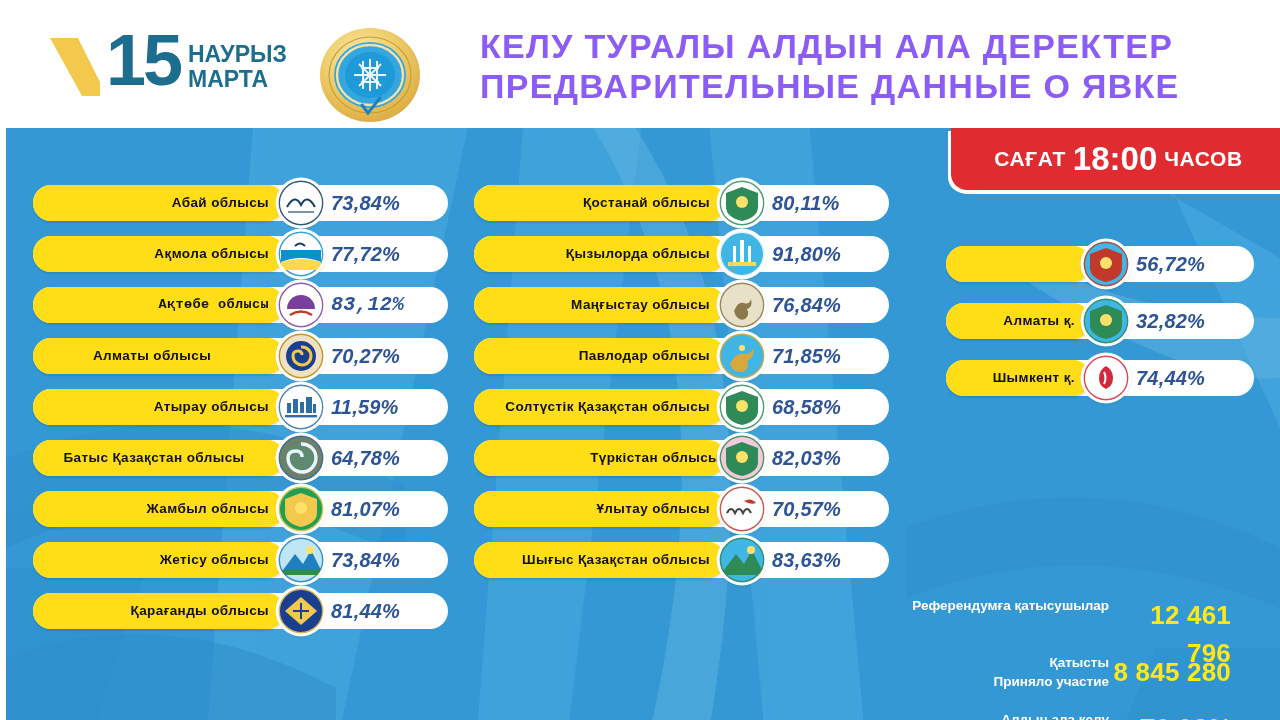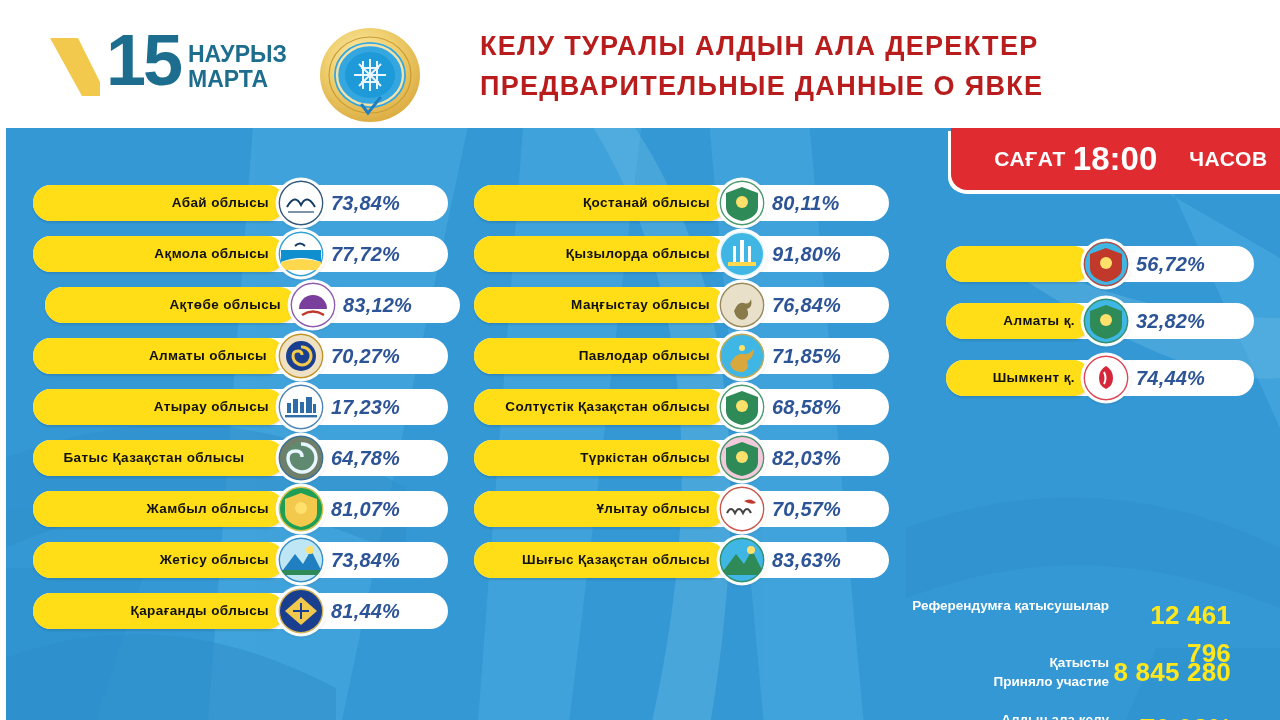--- a/index.html
+++ b/index.html
@@ -24,40 +24,40 @@
   .logo15 .sub{
     position:absolute;left:140px;top:14px;
     font-size:23px;font-weight:bold;color:#1d6e8e;line-height:25px;
     letter-spacing:0px;
   }
 
   .seal{position:absolute;left:318px;top:26px;width:104px;height:98px;}
 
   .titles{position:absolute;left:480px;top:26px;}
   .titles .t{
-    color:#b91c1c;font-size:27px;font-weight:bold;letter-spacing:1.3px;
+    color:#8b5cf6;font-size:34px;font-weight:bold;letter-spacing:1.3px;
     line-height:40px;white-space:nowrap;
   }
 
   
   .panel{
     position:absolute;left:6px;top:128px;width:1274px;height:592px;
     background:#3398d4;overflow:hidden;
   }
   .panel .rays{position:absolute;left:0;top:0;width:1274px;height:592px;}
 
   
   .timebar{
     position:absolute;left:945px;top:0px;width:335px;height:62px;
     background:#e02b31;
     border-bottom-left-radius:16px;
     box-shadow:-3px 3px 0 0 #ffffff, 0 4px 0 0 #ffffff;
     display:flex;align-items:center;justify-content:center;
   }
-  .timebar .lbl{color:#fff;font-size:21px;font-weight:bold;letter-spacing:.6px;margin-left:25px;}
+  .timebar .lbl{color:#fff;font-size:21px;font-weight:bold;letter-spacing:.6px;}
   .timebar .big{color:#fff;font-size:33px;font-weight:bold;margin:0 7px;letter-spacing:0px;}
 
   
   .rowset{position:absolute;}
   .row{position:absolute;height:36px;}
   .pill-white{
     position:absolute;top:0;height:36px;background:#ffffff;
     border-radius:18px;
   }
   .pill-yellow{
@@ -202,39 +202,39 @@
       <circle cx="24" cy="24" r="23" fill="#ffffff"></circle>
       <circle cx="24" cy="24" r="22" fill="none" stroke="#0f8fd0" stroke-width="2" opacity=".85"></circle>
       <path d="M4 20 H44 V32 Q24 24 4 32 Z" fill="#0f8fd0"></path>
                <path d="M4 32 Q24 26 44 32 V40 H4 Z" fill="#ffd84d"></path>
                <path d="M18 16 q5 -5 10 0" stroke="#123c63" stroke-width="2" fill="none"></path>
       <circle cx="24" cy="24" r="23.2" fill="none" stroke="#ffffff" stroke-width="1.6"></circle>
     </svg>
           </div>
           <div class="pct" style="left: 298px;">77,72%</div>
         </div>
-        <div class="row" style="left: 12px; top: 102px; width: 415px;">
+        <div class="row" style="left: 0px; top: 102px; width: 415px; font-family: Liberation Mono, monospace;">
           <div class="pill-white" style="left: 0px; width: 415px;"></div>
           <div class="pill-yellow" style="width: 252px;"></div>
           <div class="rname" style="left: 6px; width: 230px;">Ақтөбе облысы</div>
           <div class="emb" style="left: 244px;">
             <svg viewBox="0 0 48 48" width="48" height="48">
       <circle cx="24" cy="24" r="23" fill="#ffffff"></circle>
       <circle cx="24" cy="24" r="22" fill="none" stroke="#7a3f9d" stroke-width="2" opacity=".85"></circle>
       <path d="M10 28 A14 14 0 0 1 38 28 Z" fill="#7a3f9d"></path>
                <path d="M13 34 q11 -7 22 0" stroke="#c0392b" stroke-width="2.4" fill="none"></path>
       <circle cx="24" cy="24" r="23.2" fill="none" stroke="#ffffff" stroke-width="1.6"></circle>
     </svg>
           </div>
           <div class="pct" style="left: 298px;">83,12%</div>
         </div>
         <div class="row" style="left: 0px; top: 153px; width: 415px;">
           <div class="pill-white" style="left: 0px; width: 415px;"></div>
           <div class="pill-yellow" style="width: 252px;"></div>
-          <div class="rname" style="left: 4px; width: 230px;">Алматы  облысы</div>
+          <div class="rname" style="left: 4px; width: 230px; text-align: center;">Алматы  облысы</div>
           <div class="emb" style="left: 244px;">
             <svg viewBox="0 0 48 48" width="48" height="48">
       <circle cx="24" cy="24" r="23" fill="#efe2c4"></circle>
       <circle cx="24" cy="24" r="22" fill="none" stroke="#b8860b" stroke-width="2" opacity=".85"></circle>
       <circle cx="24" cy="24" r="15" fill="#1b3f8f"></circle>
                <path d="M24 15 a9 9 0 1 1 -8 9 q0 -5 5 -5 q4 0 4 4" stroke="#f2c94c" stroke-width="3" fill="none"></path>
       <circle cx="24" cy="24" r="23.2" fill="none" stroke="#ffffff" stroke-width="1.6"></circle>
     </svg>
           </div>
           <div class="pct" style="left: 298px;">70,27%</div>
@@ -251,21 +251,21 @@
                 <rect x="10" y="20" width="4" height="10"></rect>
                 <rect x="16" y="16" width="5" height="14"></rect>
                <rect x="23" y="19" width="4" height="11"></rect>
                 <rect x="29" y="14" width="6" height="16"></rect>
                 <rect x="36" y="21" width="3" height="9"></rect>
               </g>
                <rect x="8" y="32" width="32" height="2.4" fill="#2e6ea8"></rect>
       <circle cx="24" cy="24" r="23.2" fill="none" stroke="#ffffff" stroke-width="1.6"></circle>
     </svg>
           </div>
-          <div class="pct" style="left: 298px;">17,23%</div>
+          <div class="pct" style="left: 298px;">11,59%</div>
         </div>
         <div class="row" style="left: 0px; top: 255px; width: 415px;">
           <div class="pill-white" style="left: 0px; width: 415px;"></div>
           <div class="pill-yellow" style="width: 252px;"></div>
           <div class="rname" style="left: 6px; width: 230px; text-align: center;">Батыс Қазақстан облысы</div>
           <div class="emb" style="left: 244px;">
             <svg viewBox="0 0 48 48" width="48" height="48">
       <circle cx="24" cy="24" r="23" fill="#6f7f6a"></circle>
       <circle cx="24" cy="24" r="22" fill="none" stroke="#2f6fa0" stroke-width="2" opacity=".85"></circle>
       <circle cx="24" cy="24" r="16" fill="#5f8a6f"></circle>
@@ -399,21 +399,21 @@
       <path d="M24 8 L40 14 V28 Q40 38 24 42 Q8 38 8 28 V14 Z" fill="#2e8b57"></path>
                <circle cx="24" cy="23" r="6" fill="#ffe06a"></circle>
       <circle cx="24" cy="24" r="23.2" fill="none" stroke="#ffffff" stroke-width="1.6"></circle>
     </svg>
           </div>
           <div class="pct" style="left: 298px;">68,58%</div>
         </div>
         <div class="row" style="left: 0px; top: 255px; width: 415px;">
           <div class="pill-white" style="left: 0px; width: 415px;"></div>
           <div class="pill-yellow" style="width: 252px;"></div>
-          <div class="rname" style="left: 6px; width: 230px;">Түркістан облысы</div>
+          <div class="rname" style="left: 16px; width: 230px;">Түркістан облысы</div>
           <div class="emb" style="left: 244px;">
             <svg viewBox="0 0 48 48" width="48" height="48">
       <circle cx="24" cy="24" r="23" fill="#f3c9dc"></circle>
       <circle cx="24" cy="24" r="22" fill="none" stroke="#2e8b57" stroke-width="2" opacity=".85"></circle>
       <path d="M24 8 L40 14 V28 Q40 38 24 42 Q8 38 8 28 V14 Z" fill="#2e8b57"></path>
                <circle cx="24" cy="23" r="6" fill="#ffe06a"></circle>
       <circle cx="24" cy="24" r="23.2" fill="none" stroke="#ffffff" stroke-width="1.6"></circle>
     </svg>
           </div>
           <div class="pct" style="left: 298px;">82,03%</div>

